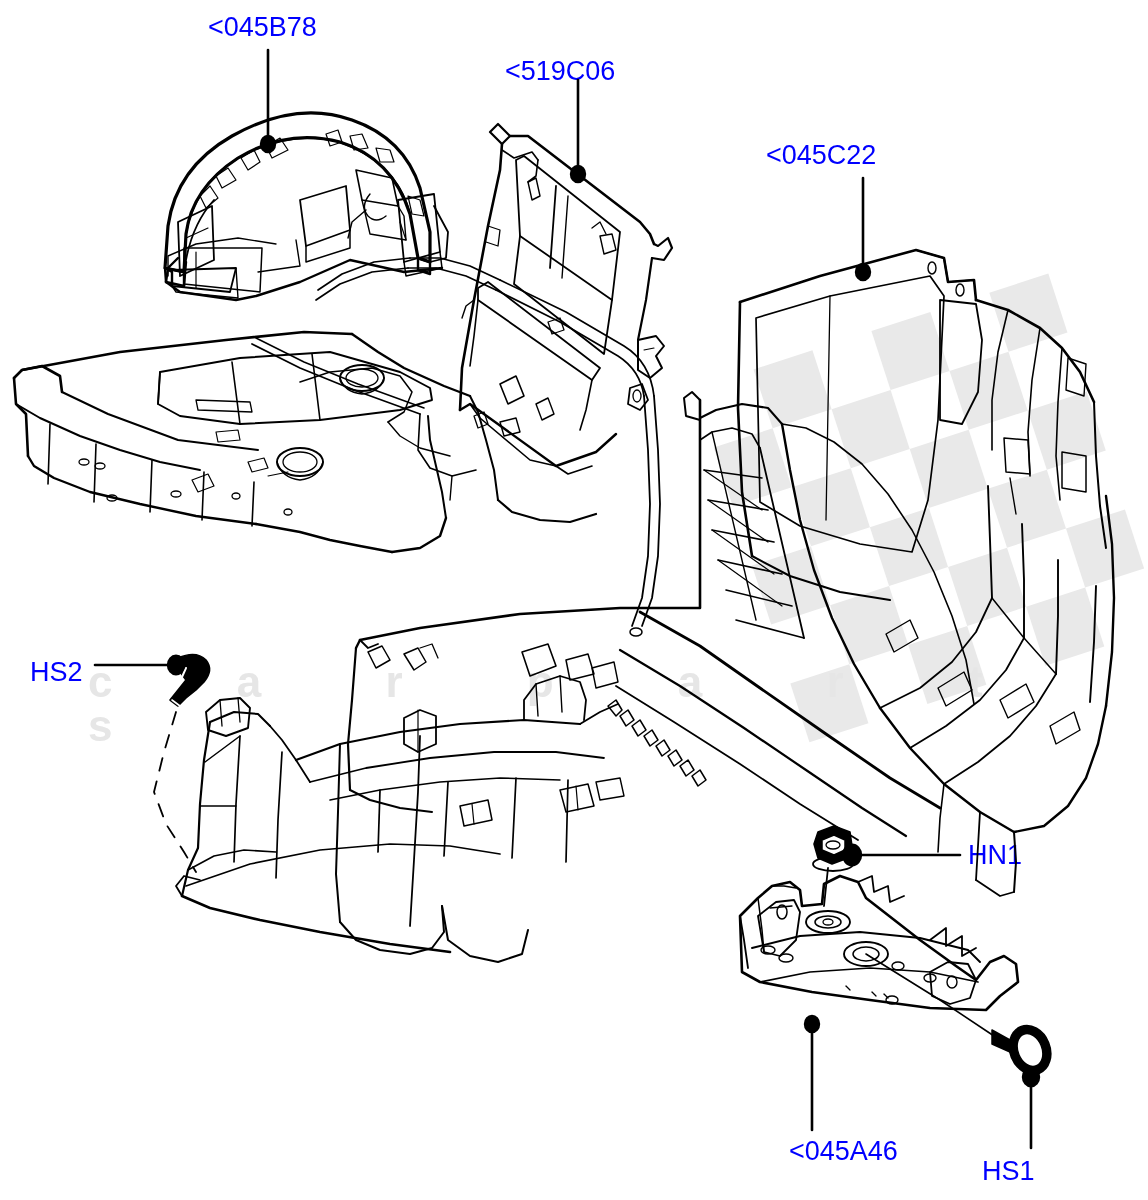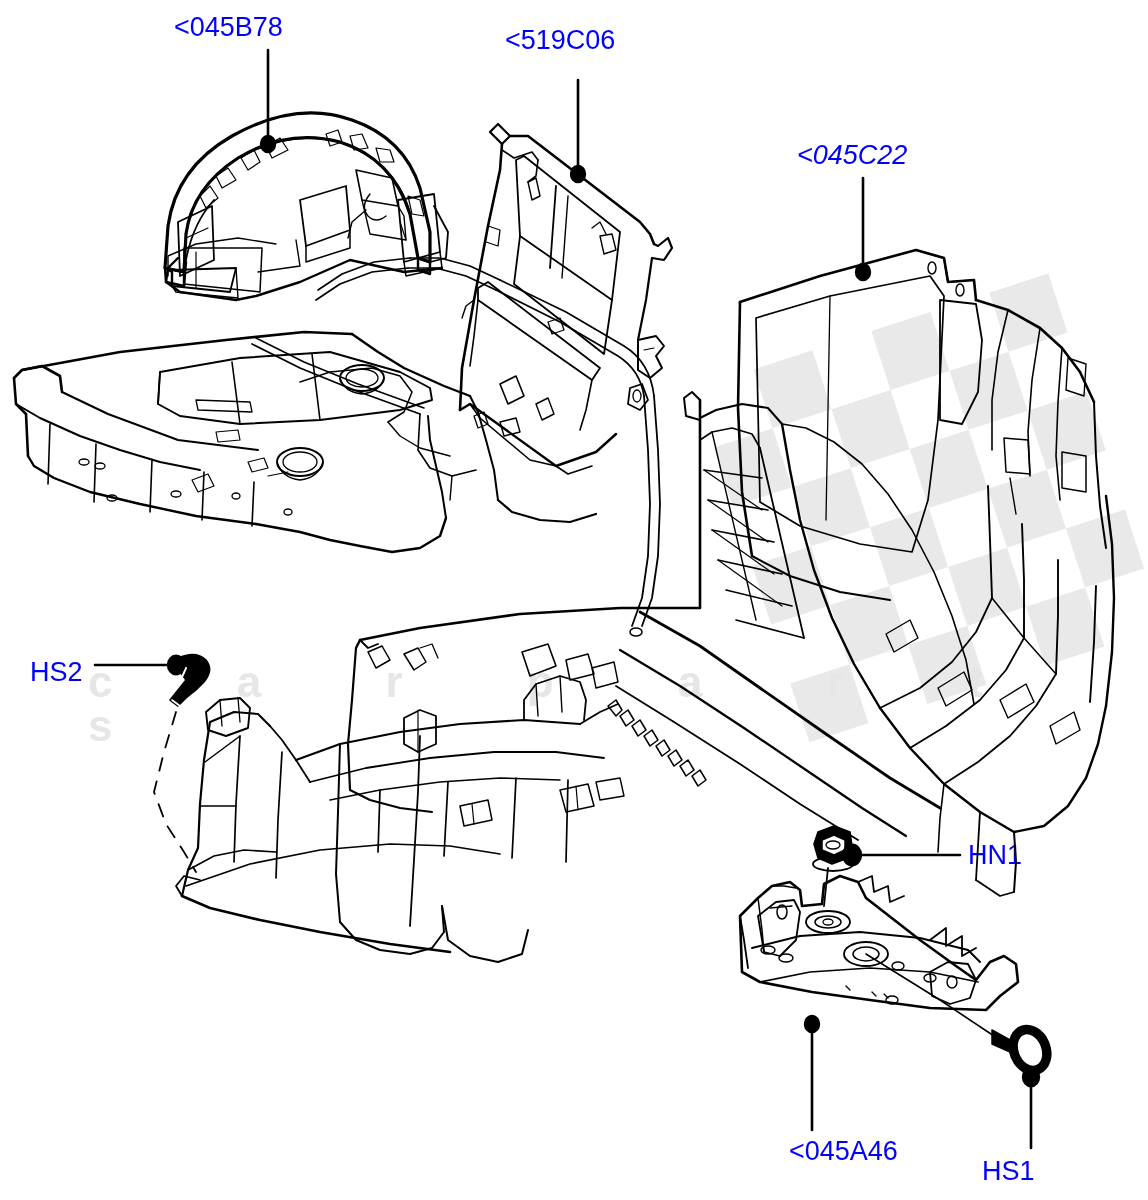--- a/index.html
+++ b/index.html
@@ -492,21 +492,21 @@
           <line x1="960" y1="855" x2="858" y2="855" stroke="#000" stroke-width="2.6"></line>
           <ellipse cx="852" cy="855" rx="9" ry="10.35" fill="#000" stroke="#000"></ellipse>
           <line x1="812" y1="1130" x2="812" y2="1028" stroke="#000" stroke-width="2.6"></line>
           <ellipse cx="812" cy="1024" rx="7" ry="8.049999999999999" fill="#000" stroke="#000"></ellipse>
           <line x1="1031" y1="1148" x2="1031" y2="1082" stroke="#000" stroke-width="2.6"></line>
           <ellipse cx="1031" cy="1077" rx="8" ry="9.2" fill="#000" stroke="#000"></ellipse>
         </g>
     </g>
   </svg>
 
-  <div class="pn" style="left:174px;top:12px;color:#0000ff;">&lt;045B78</div>
-  <div class="pn" style="left:505px;top:25px;color:#0000ff;text-align:center;">&lt;519C06</div>
-  <div class="pn" style="left:797px;top:140px;color:#0000ff;font-style:italic;">&lt;045C22</div>
+  <div class="pn" style="left:208px;top:12px;color:#0000ff;">&lt;045B78</div>
+  <div class="pn" style="left:505px;top:56px;color:#0000ff;text-align:center;">&lt;519C06</div>
+  <div class="pn" style="left:766px;top:140px;color:#0000ff;">&lt;045C22</div>
   <div class="pn" style="left:30px;top:648px;color:#0000ff;margin-top:9px;">HS2</div>
   <div class="pn" style="left:968px;top:840px;color:#0000ff;">HN1</div>
   <div class="pn" style="left:745px;top:1136px;color:#0000ff;margin-left:44px;">&lt;045A46</div>
   <div class="pn" style="left:982px;top:1156px;color:#0000ff;">HS1</div>
 
 </div>
 
 </body></html>

